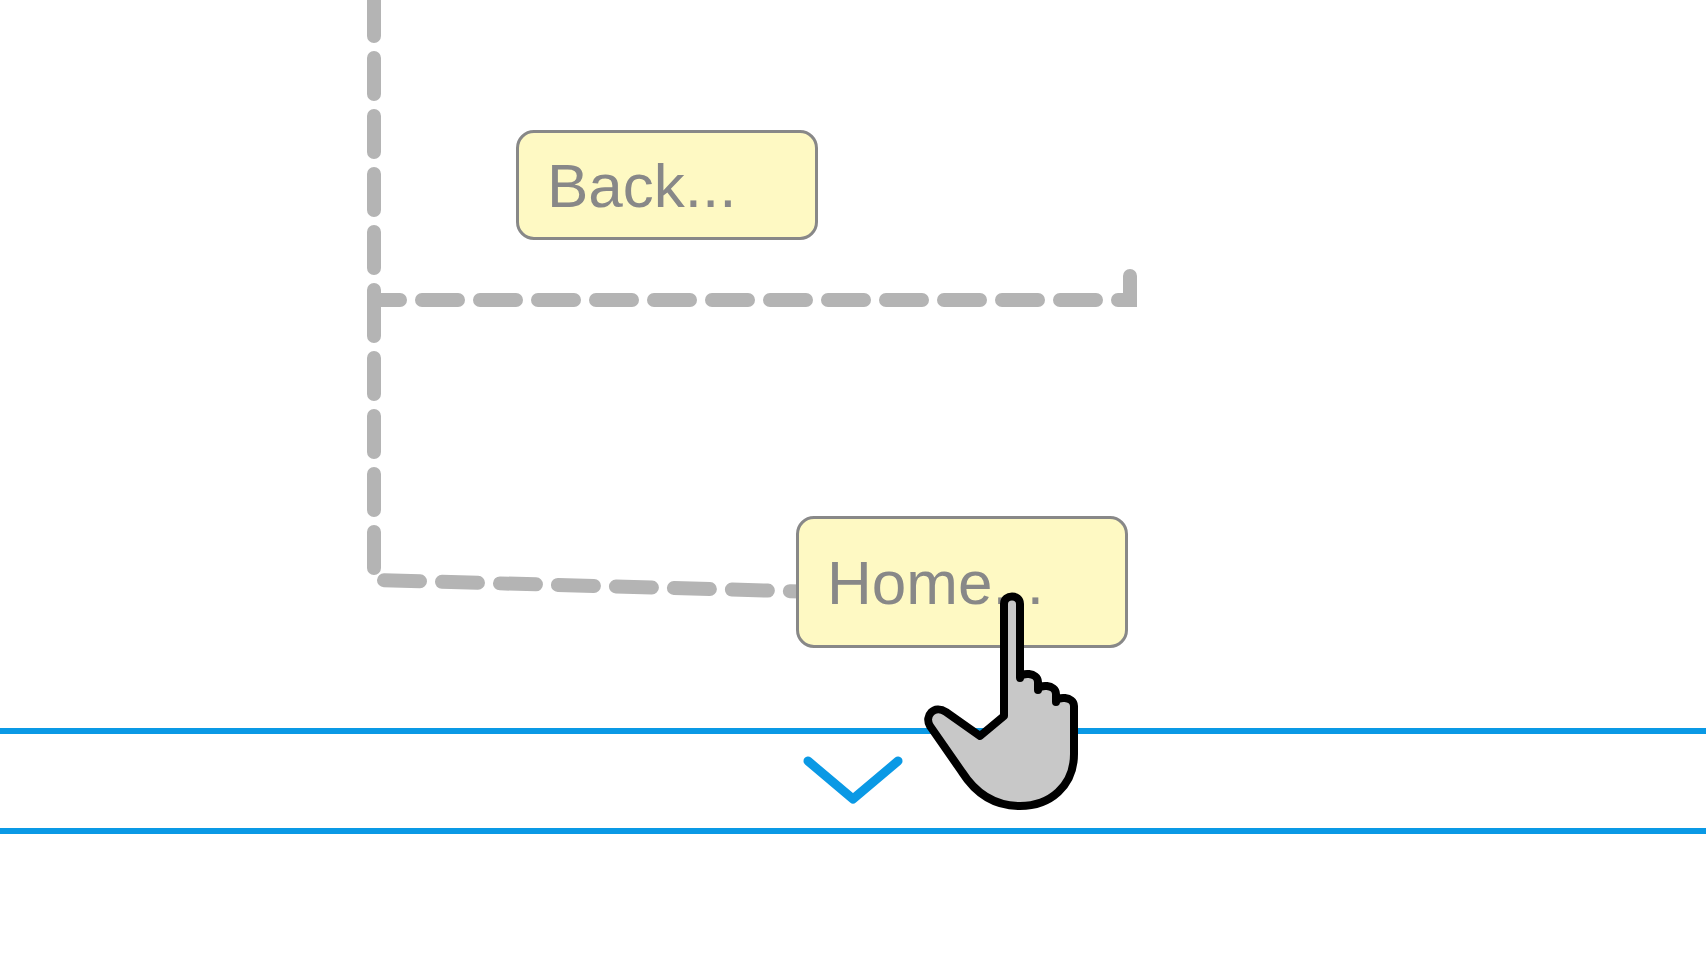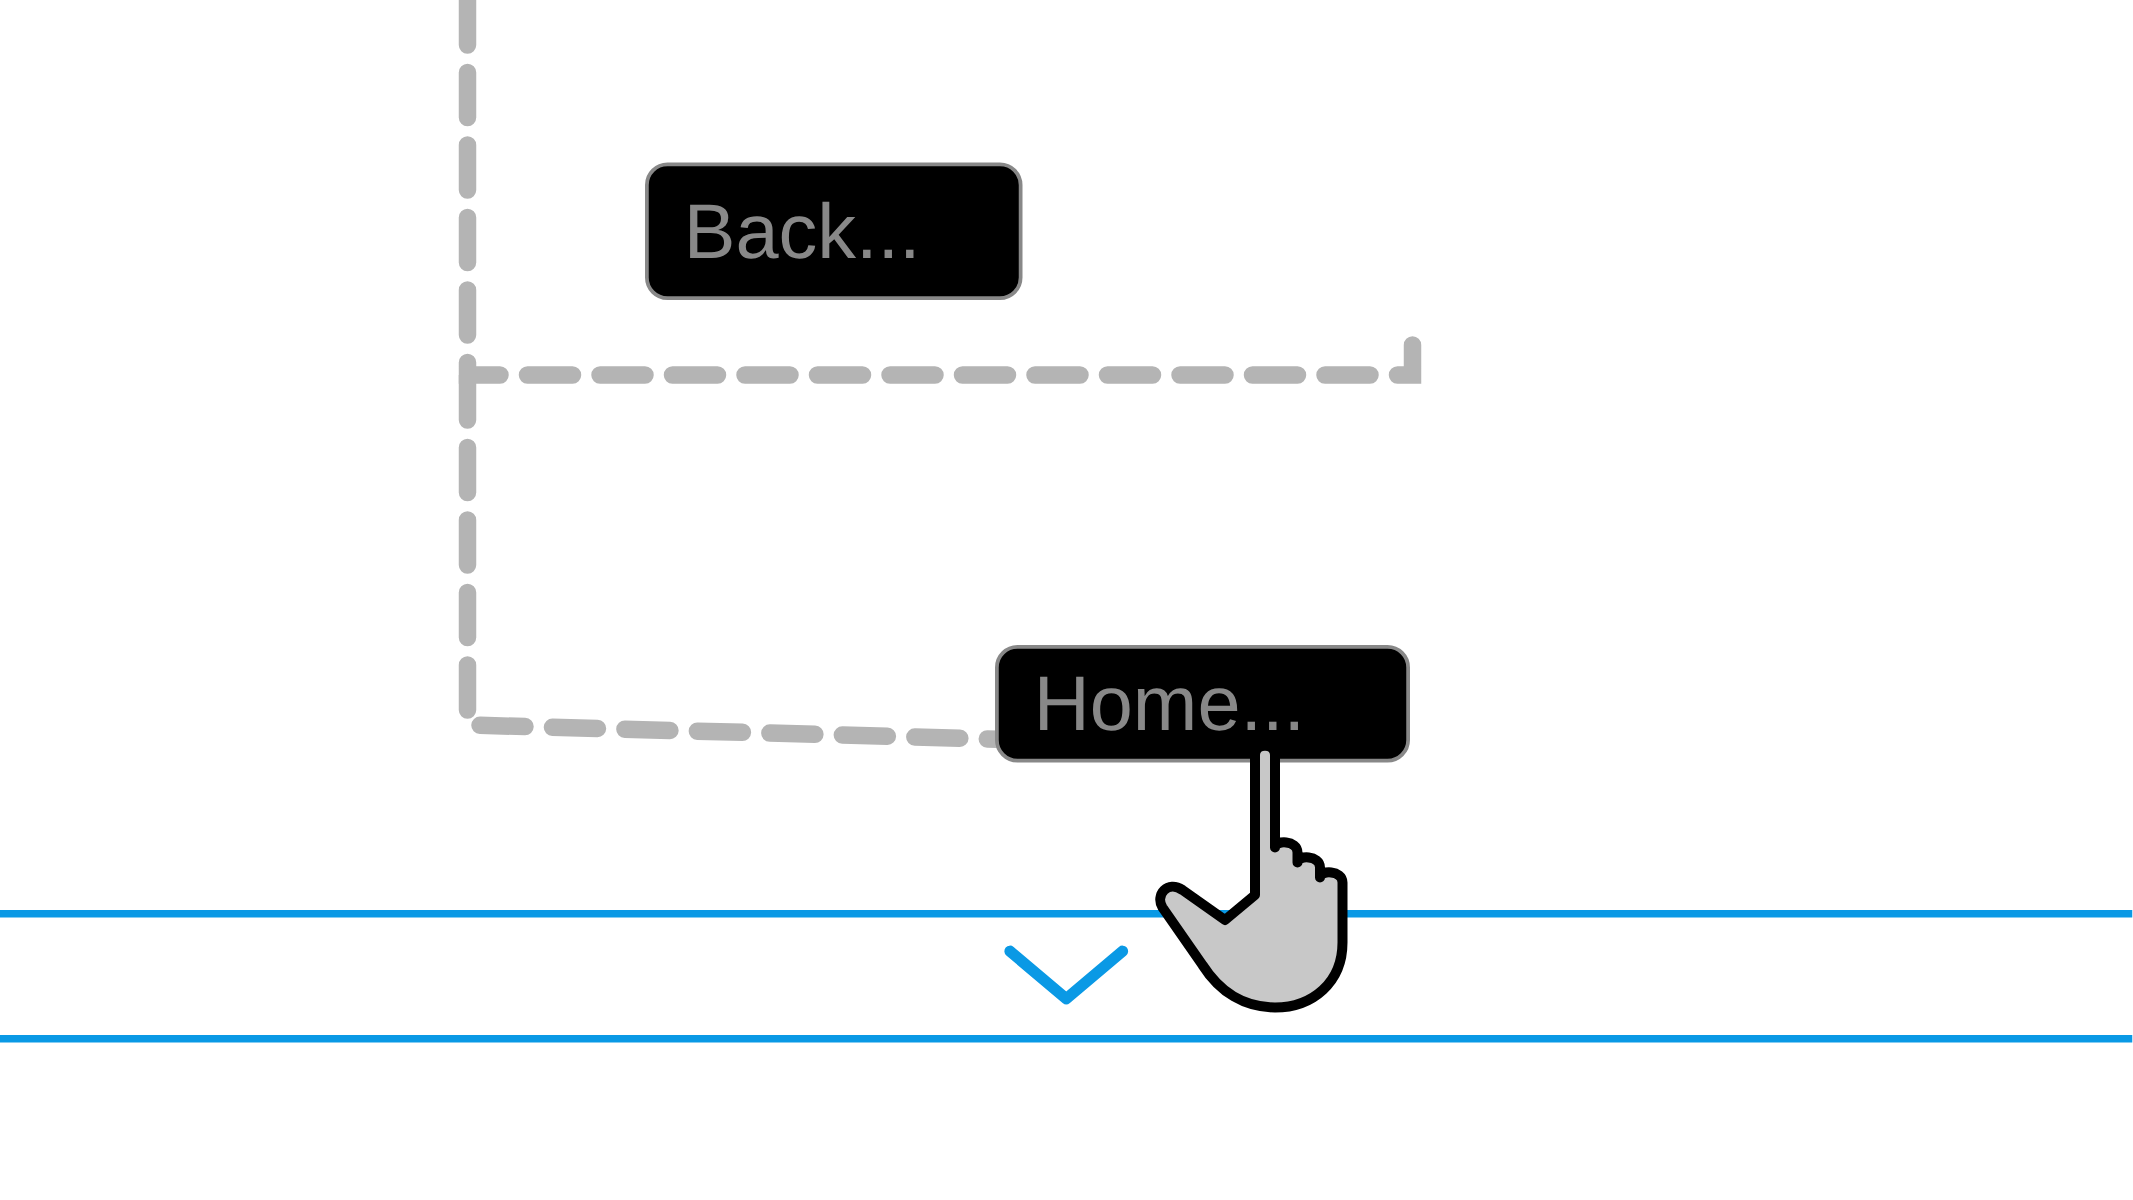--- a/index.html
+++ b/index.html
@@ -16,42 +16,42 @@
       overflow: hidden;
     }
     .dashed-region {
       position: absolute;
       pointer-events: none;
     }
     .button {
       position: absolute;
       border: 3px solid #888888;
       border-radius: 18px;
-      background: #000000;
+      background: #fef9c3;
       color: #888888;
       font-size: 62px;
       padding: 14px 28px;
       display: flex;
       align-items: center;
       justify-content: flex-start;
       cursor: pointer;
       white-space: nowrap;
       overflow: hidden;
     }
     .back-button {
       left: 516px;
       top: 130px;
       width: 302px;
       height: 110px;
     }
     .home-button {
       left: 796px;
       top: 516px;
       width: 332px;
-      height: 94px;
+      height: 132px;
     }
     .bar-container {
       position: absolute;
       left: 0;
       top: 728px;
       width: 100%;
       height: 106px;
       border-top: 6px solid #0a99e5;
       border-bottom: 6px solid #0a99e5;
       display: flex;

